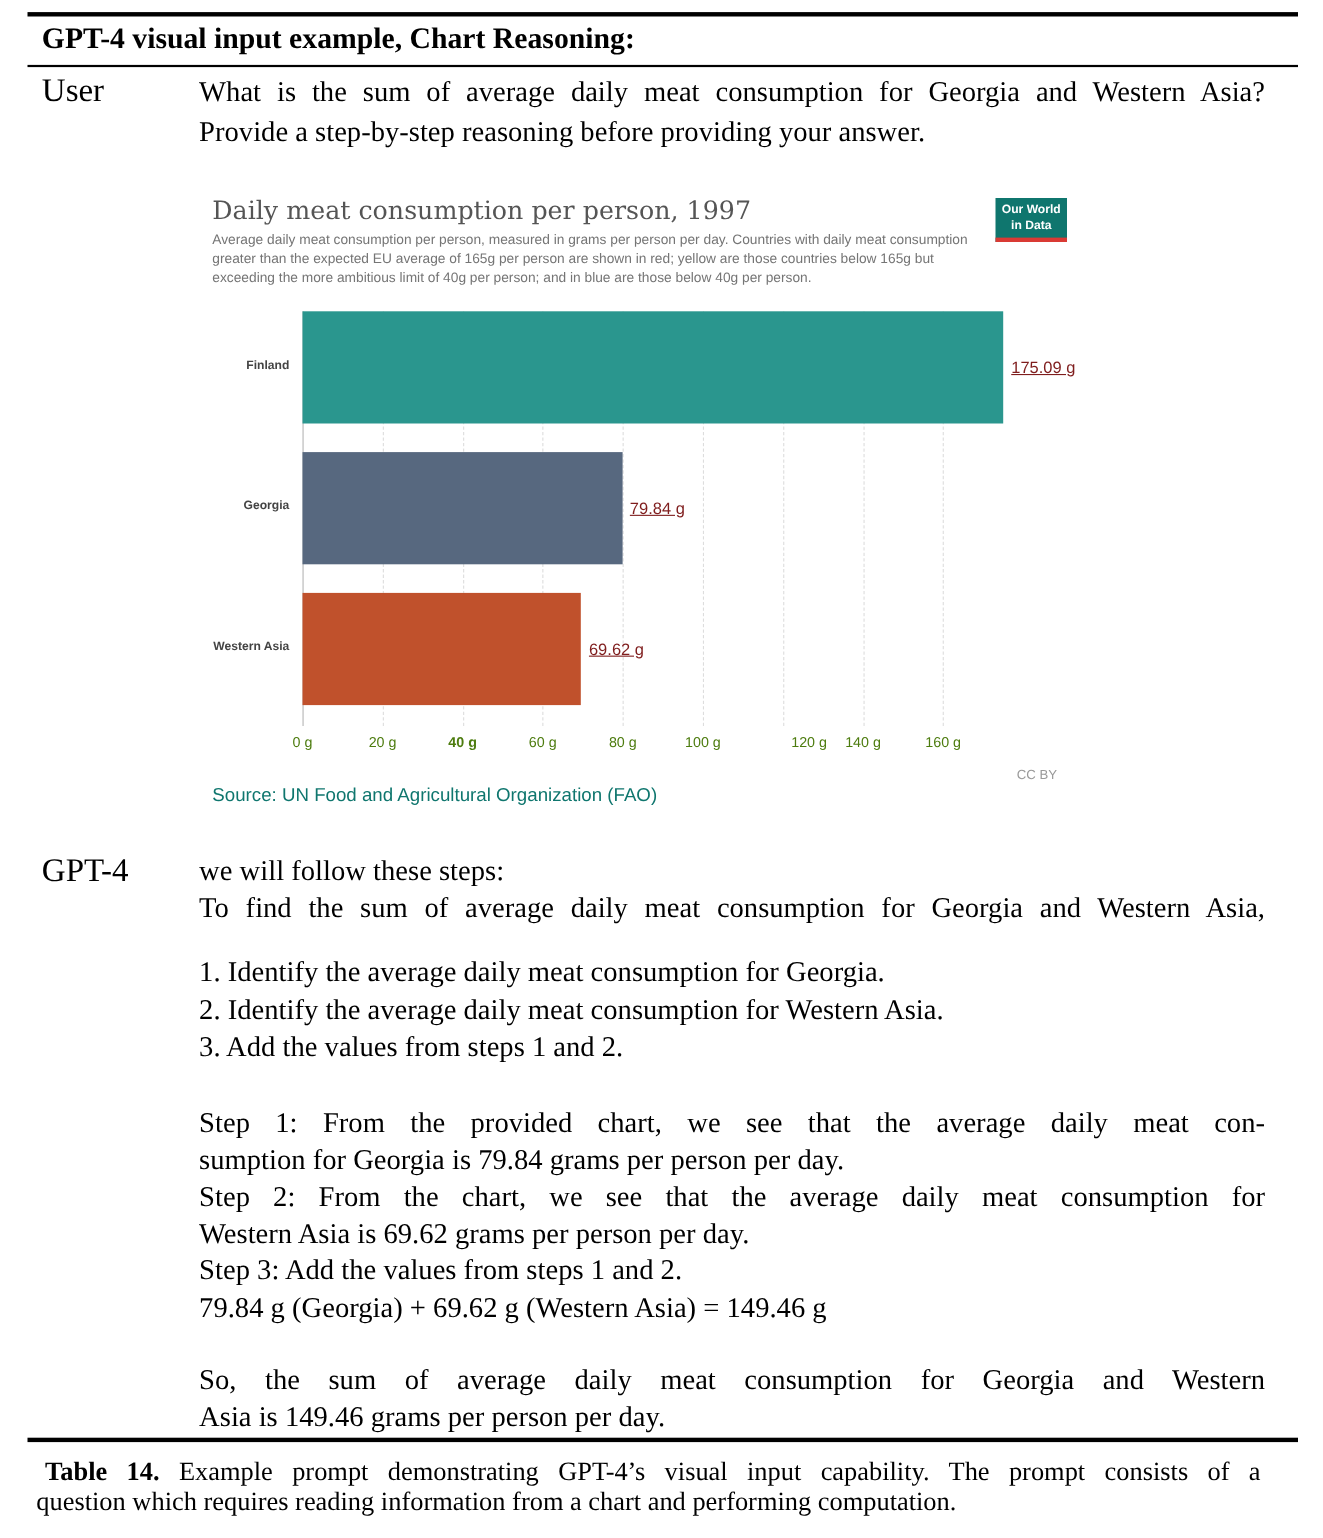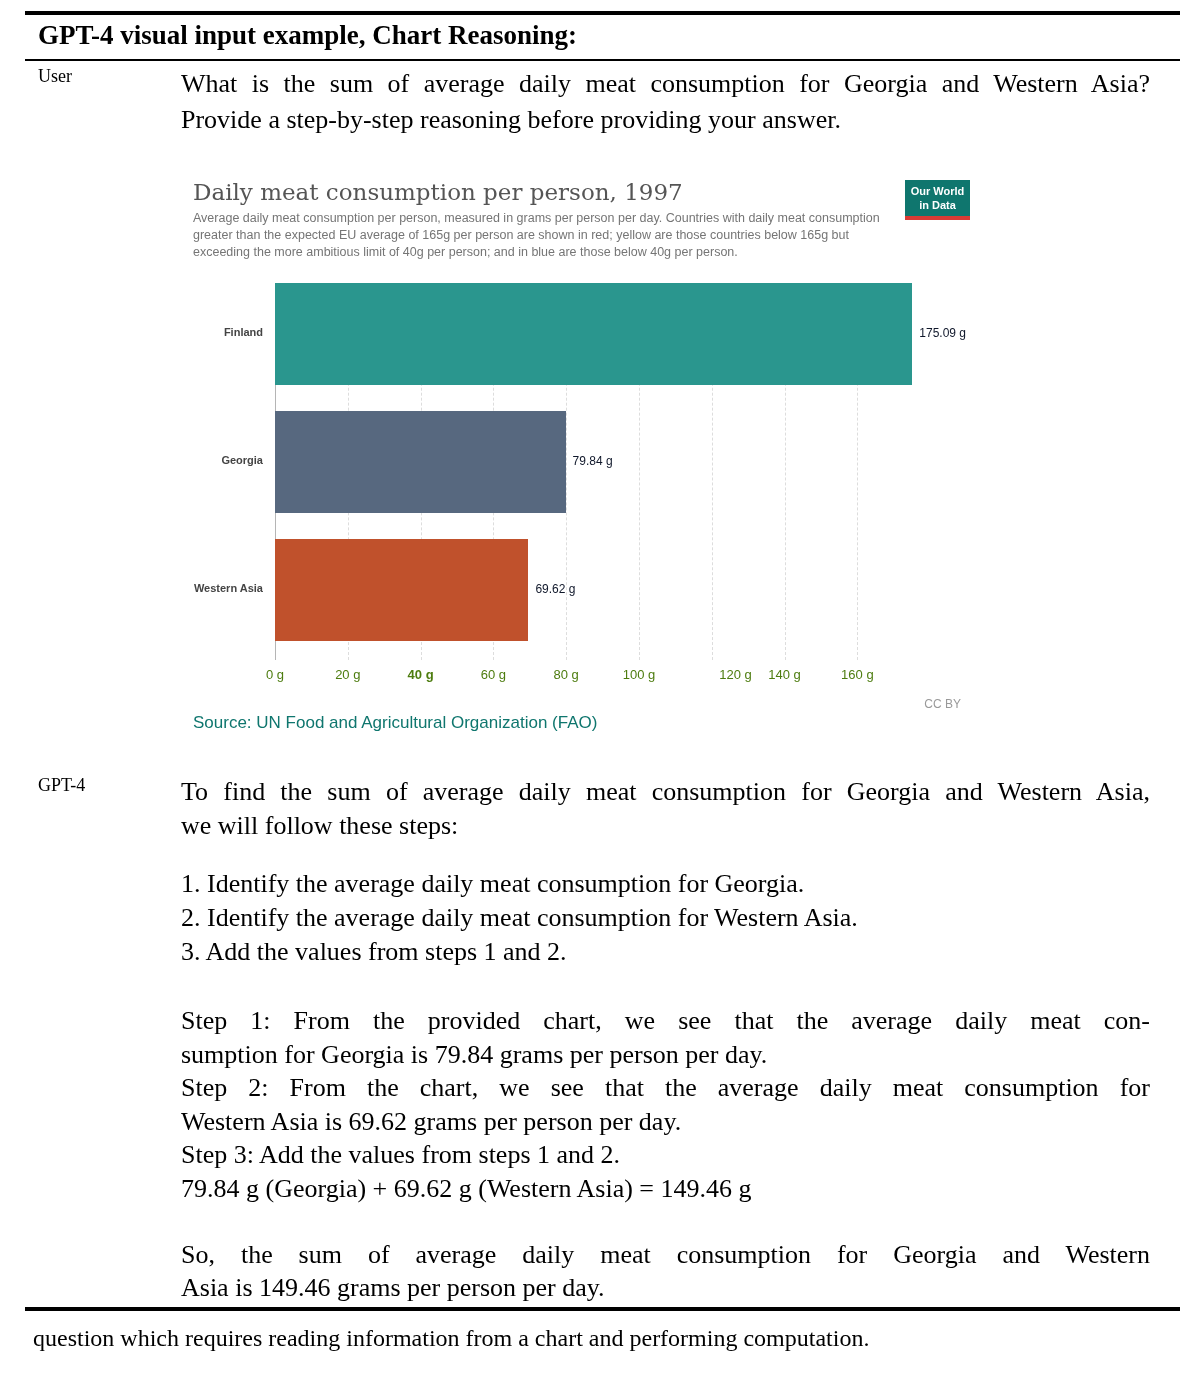--- a/index.html
+++ b/index.html
@@ -7,21 +7,21 @@
     width:1203px;height:1398px;position:relative;background:#ffffff;
     font-family:"Liberation Serif",serif;color:#000;overflow:hidden;
   }
   .rule{position:absolute;left:25px;width:1155px;background:#000;}
   .rule-top{top:11px;height:4px;}
   .rule-mid{top:59px;height:2px;}
   .rule-bottom{top:1307px;height:4px;}
 
   .paper-header{position:absolute;left:38px;top:20px;font-size:27px;font-weight:bold;white-space:nowrap;}
 
-  .row-label{position:absolute;left:38px;font-size:18px;}
+  .row-label{position:absolute;left:38px;font-size:30px;}
   .lbl-user{top:66px;}
   .lbl-gpt4{top:775px;}
 
   .textblock{position:absolute;left:181px;width:969px;font-size:26px;}
   .textblock .line{line-height:34px;white-space:nowrap;}
   .textblock .stretch{white-space:normal;text-align:justify;text-align-last:justify;}
   .q-block{top:66px;}
   .q-block .line{line-height:36px;}
   .p1-block{top:775px;}
   .list-block{top:867px;}
@@ -39,21 +39,21 @@
                   line-height:17px;color:#757575;}
   .owid-logo{position:absolute;left:720px;top:5px;width:65px;height:32px;background:#0f766e;
              border-bottom:4px solid #d93a34;color:#fff;font-size:11px;font-weight:bold;
              text-align:center;line-height:14px;padding-top:4px;}
   .gridline{position:absolute;width:0;border-left:1px dashed #dddddd;}
   .gridline.zero{border-left:1px solid #b5b5b5;}
   .tick-label{position:absolute;width:80px;text-align:center;font-size:13px;color:#4d7c0f;}
   .bar{position:absolute;}
   .cat-label{position:absolute;left:0;width:84px;text-align:right;font-size:11px;
              font-weight:bold;color:#444;padding-right:6px;box-sizing:border-box;white-space:nowrap;}
-  .val-label{position:absolute;font-size:12px;color:#0f172a;white-space:nowrap;}
+  .val-label{position:absolute;font-size:15px;color:#7f1d1d;white-space:nowrap;text-decoration:underline;}
   .chart-source{position:absolute;left:8px;top:538px;font-size:17px;color:#0f766e;white-space:nowrap;}
   .chart-license{position:absolute;right:14px;top:522px;font-size:12px;color:#999;}
 
   
   .caption{position:absolute;left:33px;top:1324px;width:1113px;font-size:24px;}
   .caption .line{line-height:28px;}
   .caption .stretch{text-align:justify;text-align-last:justify;}
   .caption .line1{text-indent:8px;}
   .caption b{font-weight:bold;}
 </style>
@@ -106,36 +106,37 @@
     <div class="bar" style="left: 90px; top: 236px; width: 290.618px; height: 102px; background: rgb(87, 104, 127);"></div>
     <div class="cat-label" style="top: 279px;">Georgia</div>
     <div class="val-label" style="left: 387.618px; top: 279px;">79.84 g</div>
     <div class="bar" style="left: 90px; top: 364px; width: 253.417px; height: 102px; background: rgb(192, 81, 44);"></div>
     <div class="cat-label" style="top: 407px;">Western Asia</div>
     <div class="val-label" style="left: 350.417px; top: 407px;">69.62 g</div>
   </div>
 
 <div class="row-label lbl-gpt4">GPT-4</div>
 <div class="textblock p1-block">
+  <div class="line">we will follow these steps:</div>
   <div class="line stretch">To find the sum of average daily meat consumption for Georgia and Western Asia,</div>
-  <div class="line">we will follow these steps:</div>
 </div>
 <div class="textblock list-block">
   <div class="line">1. Identify the average daily meat consumption for Georgia.</div>
   <div class="line">2. Identify the average daily meat consumption for Western Asia.</div>
   <div class="line">3. Add the values from steps 1 and 2.</div>
 </div>
 <div class="textblock steps-block">
   <div class="line stretch">Step 1: From the provided chart, we see that the average daily meat con-</div>
   <div class="line">sumption for Georgia is 79.84 grams per person per day.</div>
   <div class="line stretch">Step 2: From the chart, we see that the average daily meat consumption for</div>
   <div class="line">Western Asia is 69.62 grams per person per day.</div>
   <div class="line">Step 3: Add the values from steps 1 and 2.</div>
   <div class="line">79.84 g (Georgia) + 69.62 g (Western Asia) = 149.46 g</div>
 </div>
 <div class="textblock final-block">
   <div class="line stretch">So, the sum of average daily meat consumption for Georgia and Western</div>
   <div class="line">Asia is 149.46 grams per person per day.</div>
 </div>
 
 <div class="caption">
+  <div class="line line1 stretch"><b>Table 14.</b> <span>Example prompt demonstrating GPT-4’s visual input capability. The prompt consists of a</span></div>
   <div class="line">question which requires reading information from a chart and performing computation.</div>
 </div>
 
 </body></html>

